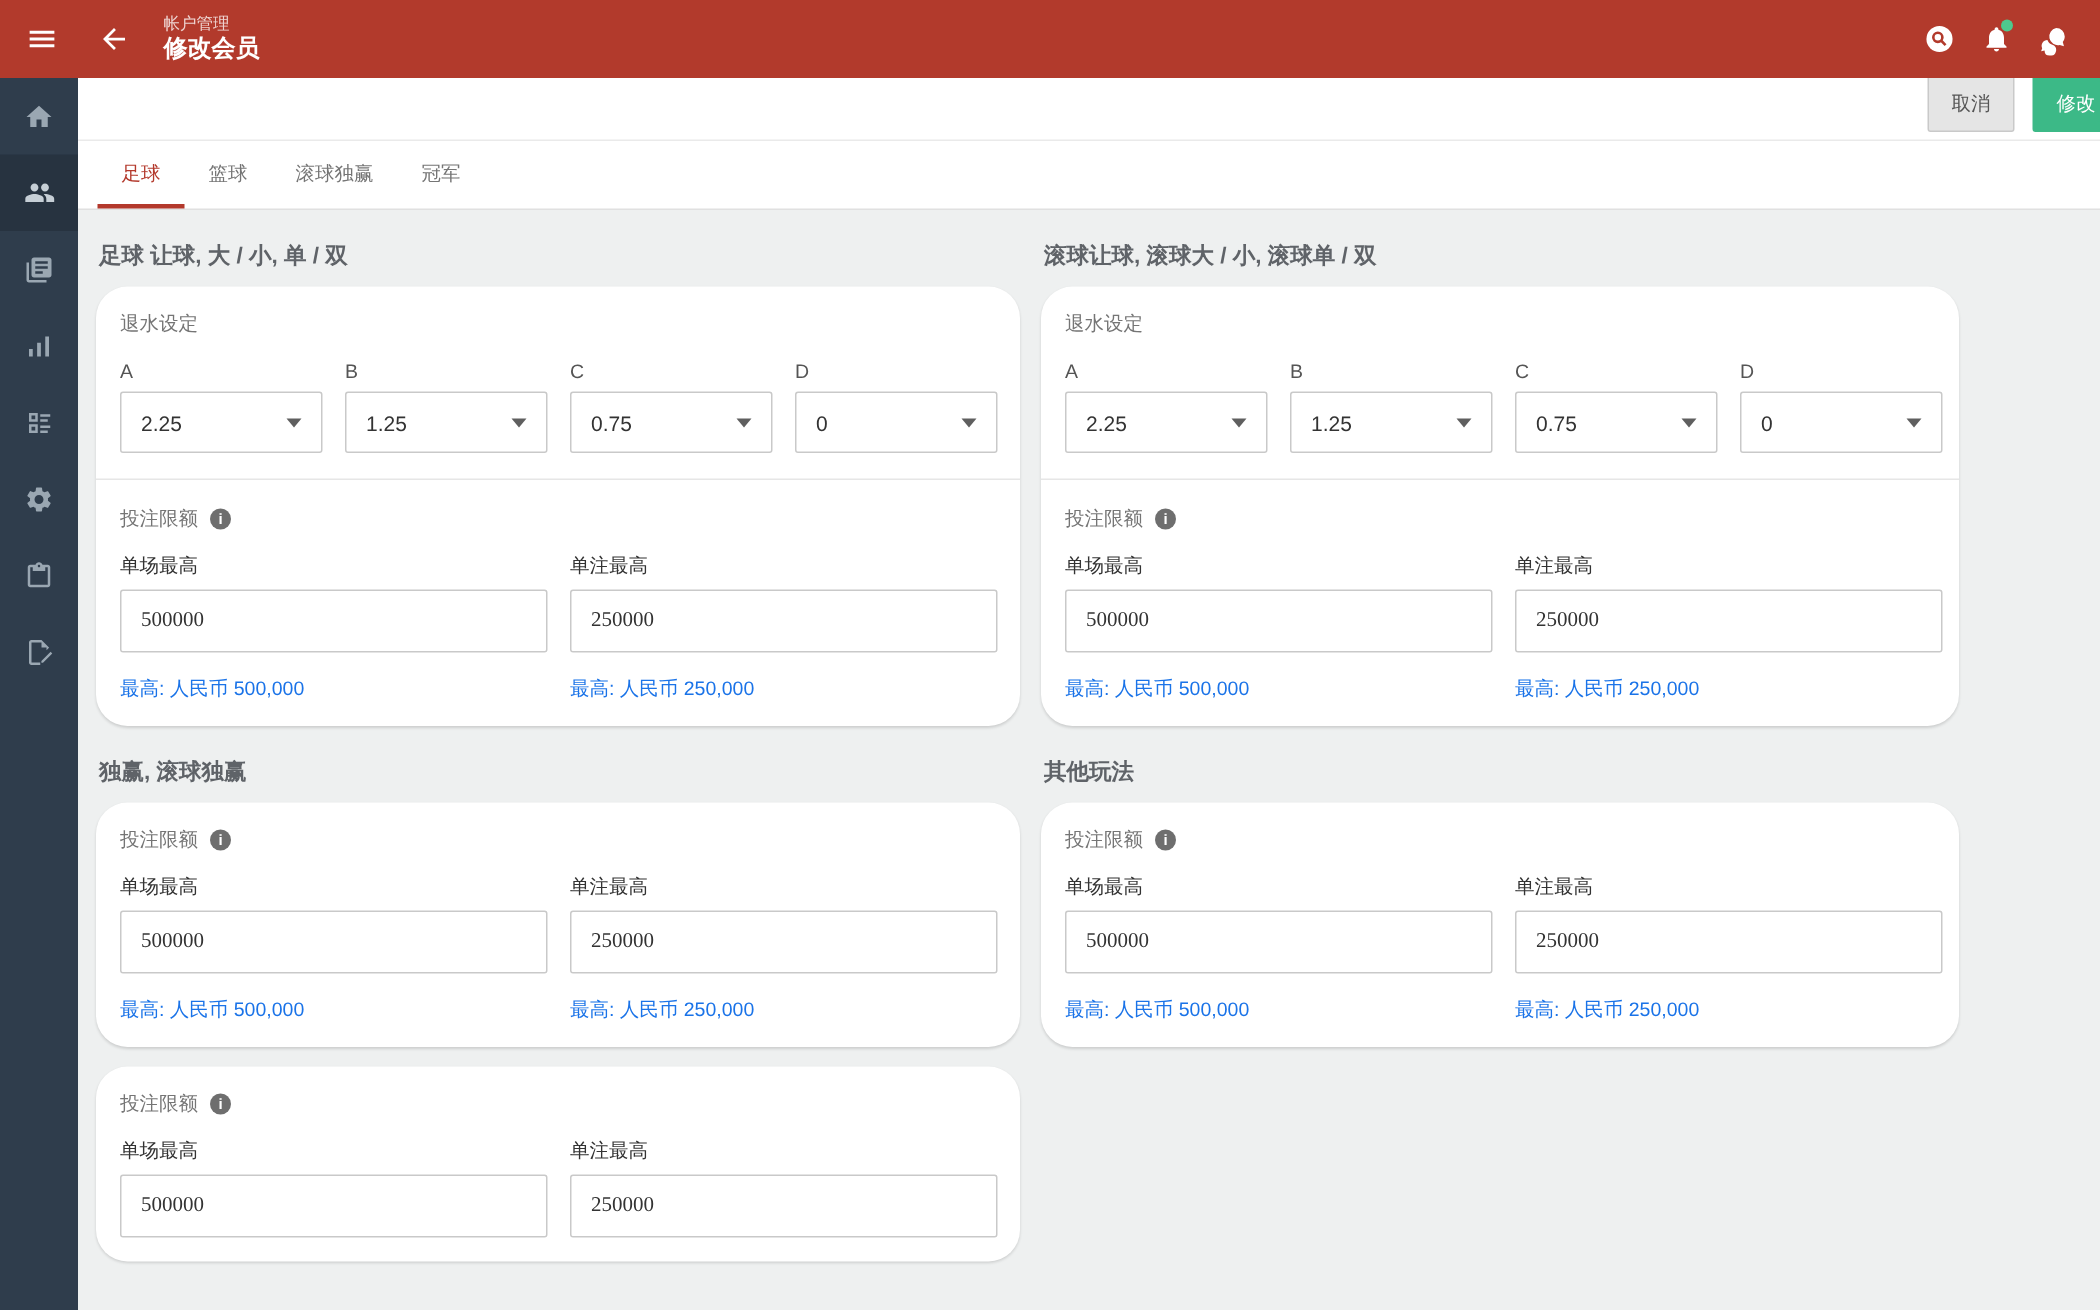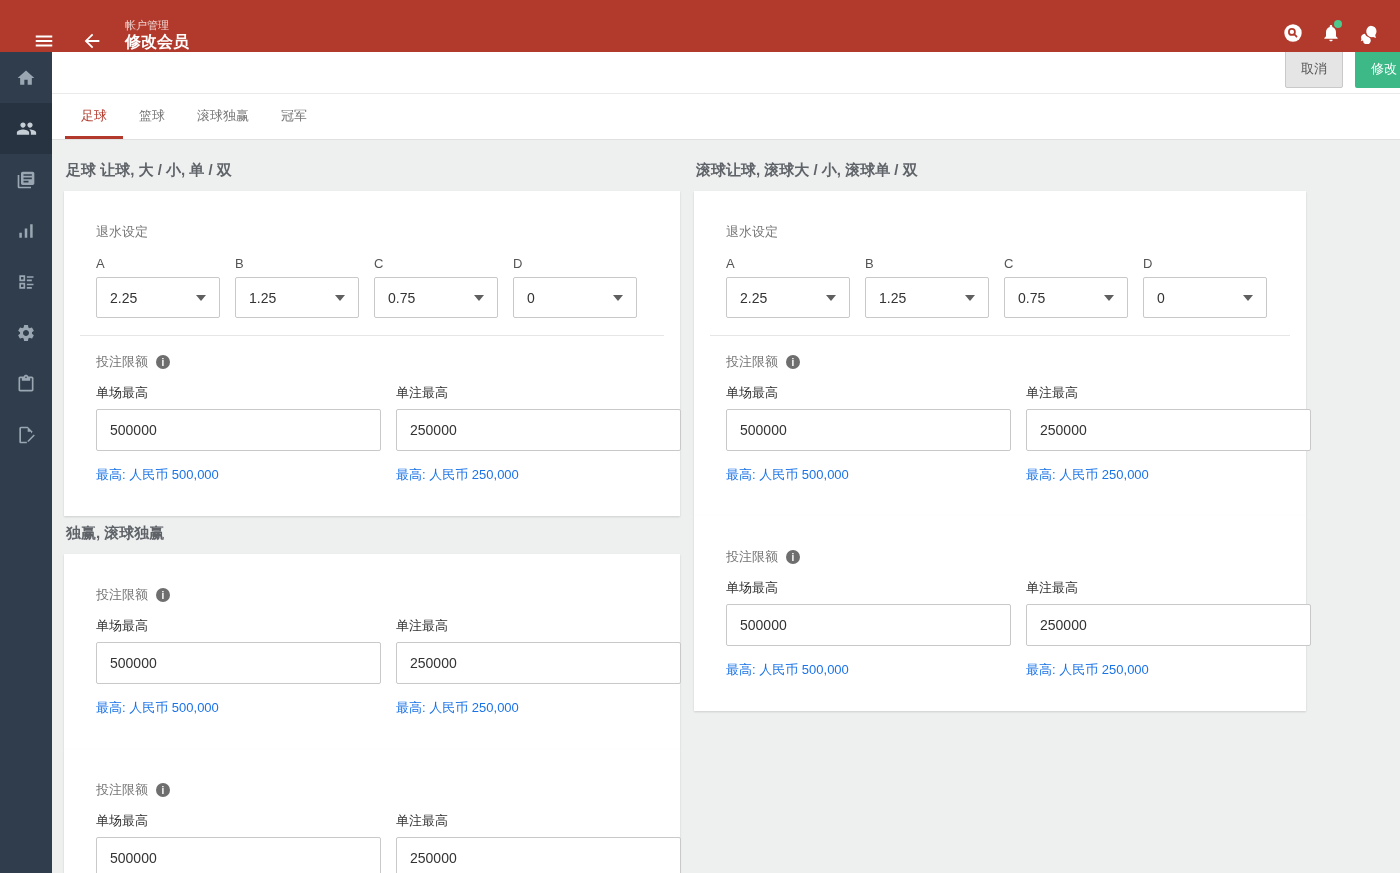--- a/index.html
+++ b/index.html
@@ -1,21 +1,21 @@
 <!DOCTYPE html>
 <html style="--c-header-red: #b23a2c; --c-accent-red: #b3392c; --c-green: #3cb987; --c-green-light: #4ec98e; --c-blue: #1a73e8; --c-sidebar: #2f3d4c;"><head>
 <meta charset="utf-8">
 <style>
   * { margin:0; padding:0; box-sizing:border-box; }
   html, body { width:1400px; height:873px; overflow:hidden; }
   body { font-family:"Liberation Sans", sans-serif; background:#eef0f0; }
 
   
   .topbar { position:fixed; top:0; left:0; width:1400px; height:52px;
-    background:var(--c-header-red,#b23a2c); display:flex; align-items:flex-end; color:#fff; z-index:20;padding-left:16px; }
+    background:var(--c-header-red,#b23a2c); display:flex; align-items:center; color:#fff; z-index:20; }
   .icon-btn { display:flex; align-items:center; justify-content:center; cursor:pointer; }
   .hamburger { margin-left:15px; width:26px; }
   .back-btn { margin-left:22px; width:26px; }
   .title-block { margin-left:20px; }
   .breadcrumb { font-size:11px; color:rgba(255,255,255,.78); line-height:14px; }
   .page-title { font-size:16px; font-weight:bold; line-height:20px; }
   .header-nav { position:absolute; left:315px; top:0; height:52px; display:flex; align-items:center; }
   .nav-link { font-size:13px; font-weight:bold; color:#fff; cursor:pointer; margin-right:16px; white-space:nowrap; }
   .nav-count { color:var(--c-green-light,#4ec98e); margin-left:5px; font-weight:bold; }
   .header-actions { margin-left:auto; margin-right:12px; display:flex; align-items:center; }
@@ -42,43 +42,43 @@
   .btn-cancel { left:1233px; background:#e5e5e5; border:1px solid #c9c9c9; color:#555; }
   .btn-submit { left:1303px; background:var(--c-green,#3cb987); border:none; color:#fff; }
 
   .sport-tabs { background:#fff; height:46px; display:flex; padding-left:13px; border-bottom:1px solid #e0e0e0; }
   .sport-tab { padding:0 16px; line-height:43px; font-size:13px; color:#757575;
     border-bottom:3px solid transparent; cursor:pointer; white-space:nowrap; }
   .sport-tab.active { color:var(--c-accent-red,#b3392c); border-bottom-color:var(--c-accent-red,#b3392c); }
 
   .content { padding:13px 0 0 12px; }
   .grid { display:grid; grid-template-columns:616px 612px; column-gap:14px; width:1242px; }
-  .section { }
+  .section { margin-bottom:13px; }
   .section-title { font-size:15px; font-weight:bold; color:#5f6368; margin:8px 0 11px 2px; }
-  .card { background:#fff; box-shadow:0 1px 2px rgba(0,0,0,.14); padding:32px; }
+  .card { background:#fff; box-shadow:0 1px 2px rgba(0,0,0,.14); padding:16px;border-radius:21px; }
 
   .block-label { font-size:13px; color:#757575; }
   .rebate-block .block-label { margin-bottom:15px; }
   .selects-row { display:flex; gap:15px; }
   .field-name { font-size:13px; color:#555; margin-bottom:6px; }
-  .select-box { width:124px; height:41px; border:1px solid #c9c9c9; border-radius:2px; background:#fff;
+  .select-box { width:135px; height:41px; border:1px solid #c9c9c9; border-radius:2px; background:#fff;
     display:flex; align-items:center; justify-content:space-between; padding:0 13px; cursor:pointer; }
   .select-value { font-size:14px; color:#333; }
   .caret { width:0; height:0; border-left:5px solid transparent; border-right:5px solid transparent;
     border-top:6px solid #5f5f5f; }
 
   .card-divider { height:1px; background:#e6e6e6; margin:17px -16px; }
 
   .block-label-row { display:flex; align-items:center; gap:8px; margin-bottom:13px; }
   .info-icon { width:14px; height:14px; border-radius:50%; background:#6e6e6e; color:#fff; font-size:10px;
     font-weight:bold; display:flex; align-items:center; justify-content:center; cursor:pointer; }
   .fields-row { display:flex; gap:15px; }
   .field-label { font-size:13px; color:#333; margin-bottom:7px; }
   .text-input { width:285px; height:42px; border:1px solid #c9c9c9; border-radius:2px; padding:0 13px;
-    font-size:14px; color:#333; font-family:Liberation Sans, sans-serif; background:#fff; outline:none; }
+    font-size:14px; color:#333; font-family:Liberation Serif, serif; background:#fff; outline:none; }
   .field-hint { margin-top:15px; font-size:13px; color:var(--c-blue,#1a73e8); }
 </style>
 </head>
 <body>
 
 <header class="topbar">
   <span class="icon-btn hamburger">
     <svg width="22" height="22" viewBox="0 0 24 24" fill="#fff">
         <path d="M3 6h18v2.2H3zM3 10.9h18v2.2H3zM3 15.8h18v2.2H3z"></path>
       </svg>
@@ -304,20 +304,21 @@
                 <span class="info-icon">i</span>
               </div>
               <div class="fields-row">
                 <div class="limit-field"><div class="field-label">单场最高</div><input type="text" class="text-input" value="500000" style=""><div class="field-hint">最高: 人民币 500,000</div></div>
                 <div class="limit-field"><div class="field-label">单注最高</div><input type="text" class="text-input" value="250000" style=""><div class="field-hint">最高: 人民币 250,000</div></div>
               </div>
             </div>
           </div>
         </section>
         <section class="section">
+          <h2 class="section-title">其他玩法</h2>
           <div class="card">
             <div class="limits-block">
               <div class="block-label-row">
                 <span class="block-label">投注限额</span>
                 <span class="info-icon">i</span>
               </div>
               <div class="fields-row">
                 <div class="limit-field"><div class="field-label">单场最高</div><input type="text" class="text-input" value="500000" style=""><div class="field-hint">最高: 人民币 500,000</div></div>
                 <div class="limit-field"><div class="field-label">单注最高</div><input type="text" class="text-input" value="250000" style=""><div class="field-hint">最高: 人民币 250,000</div></div>
               </div>

